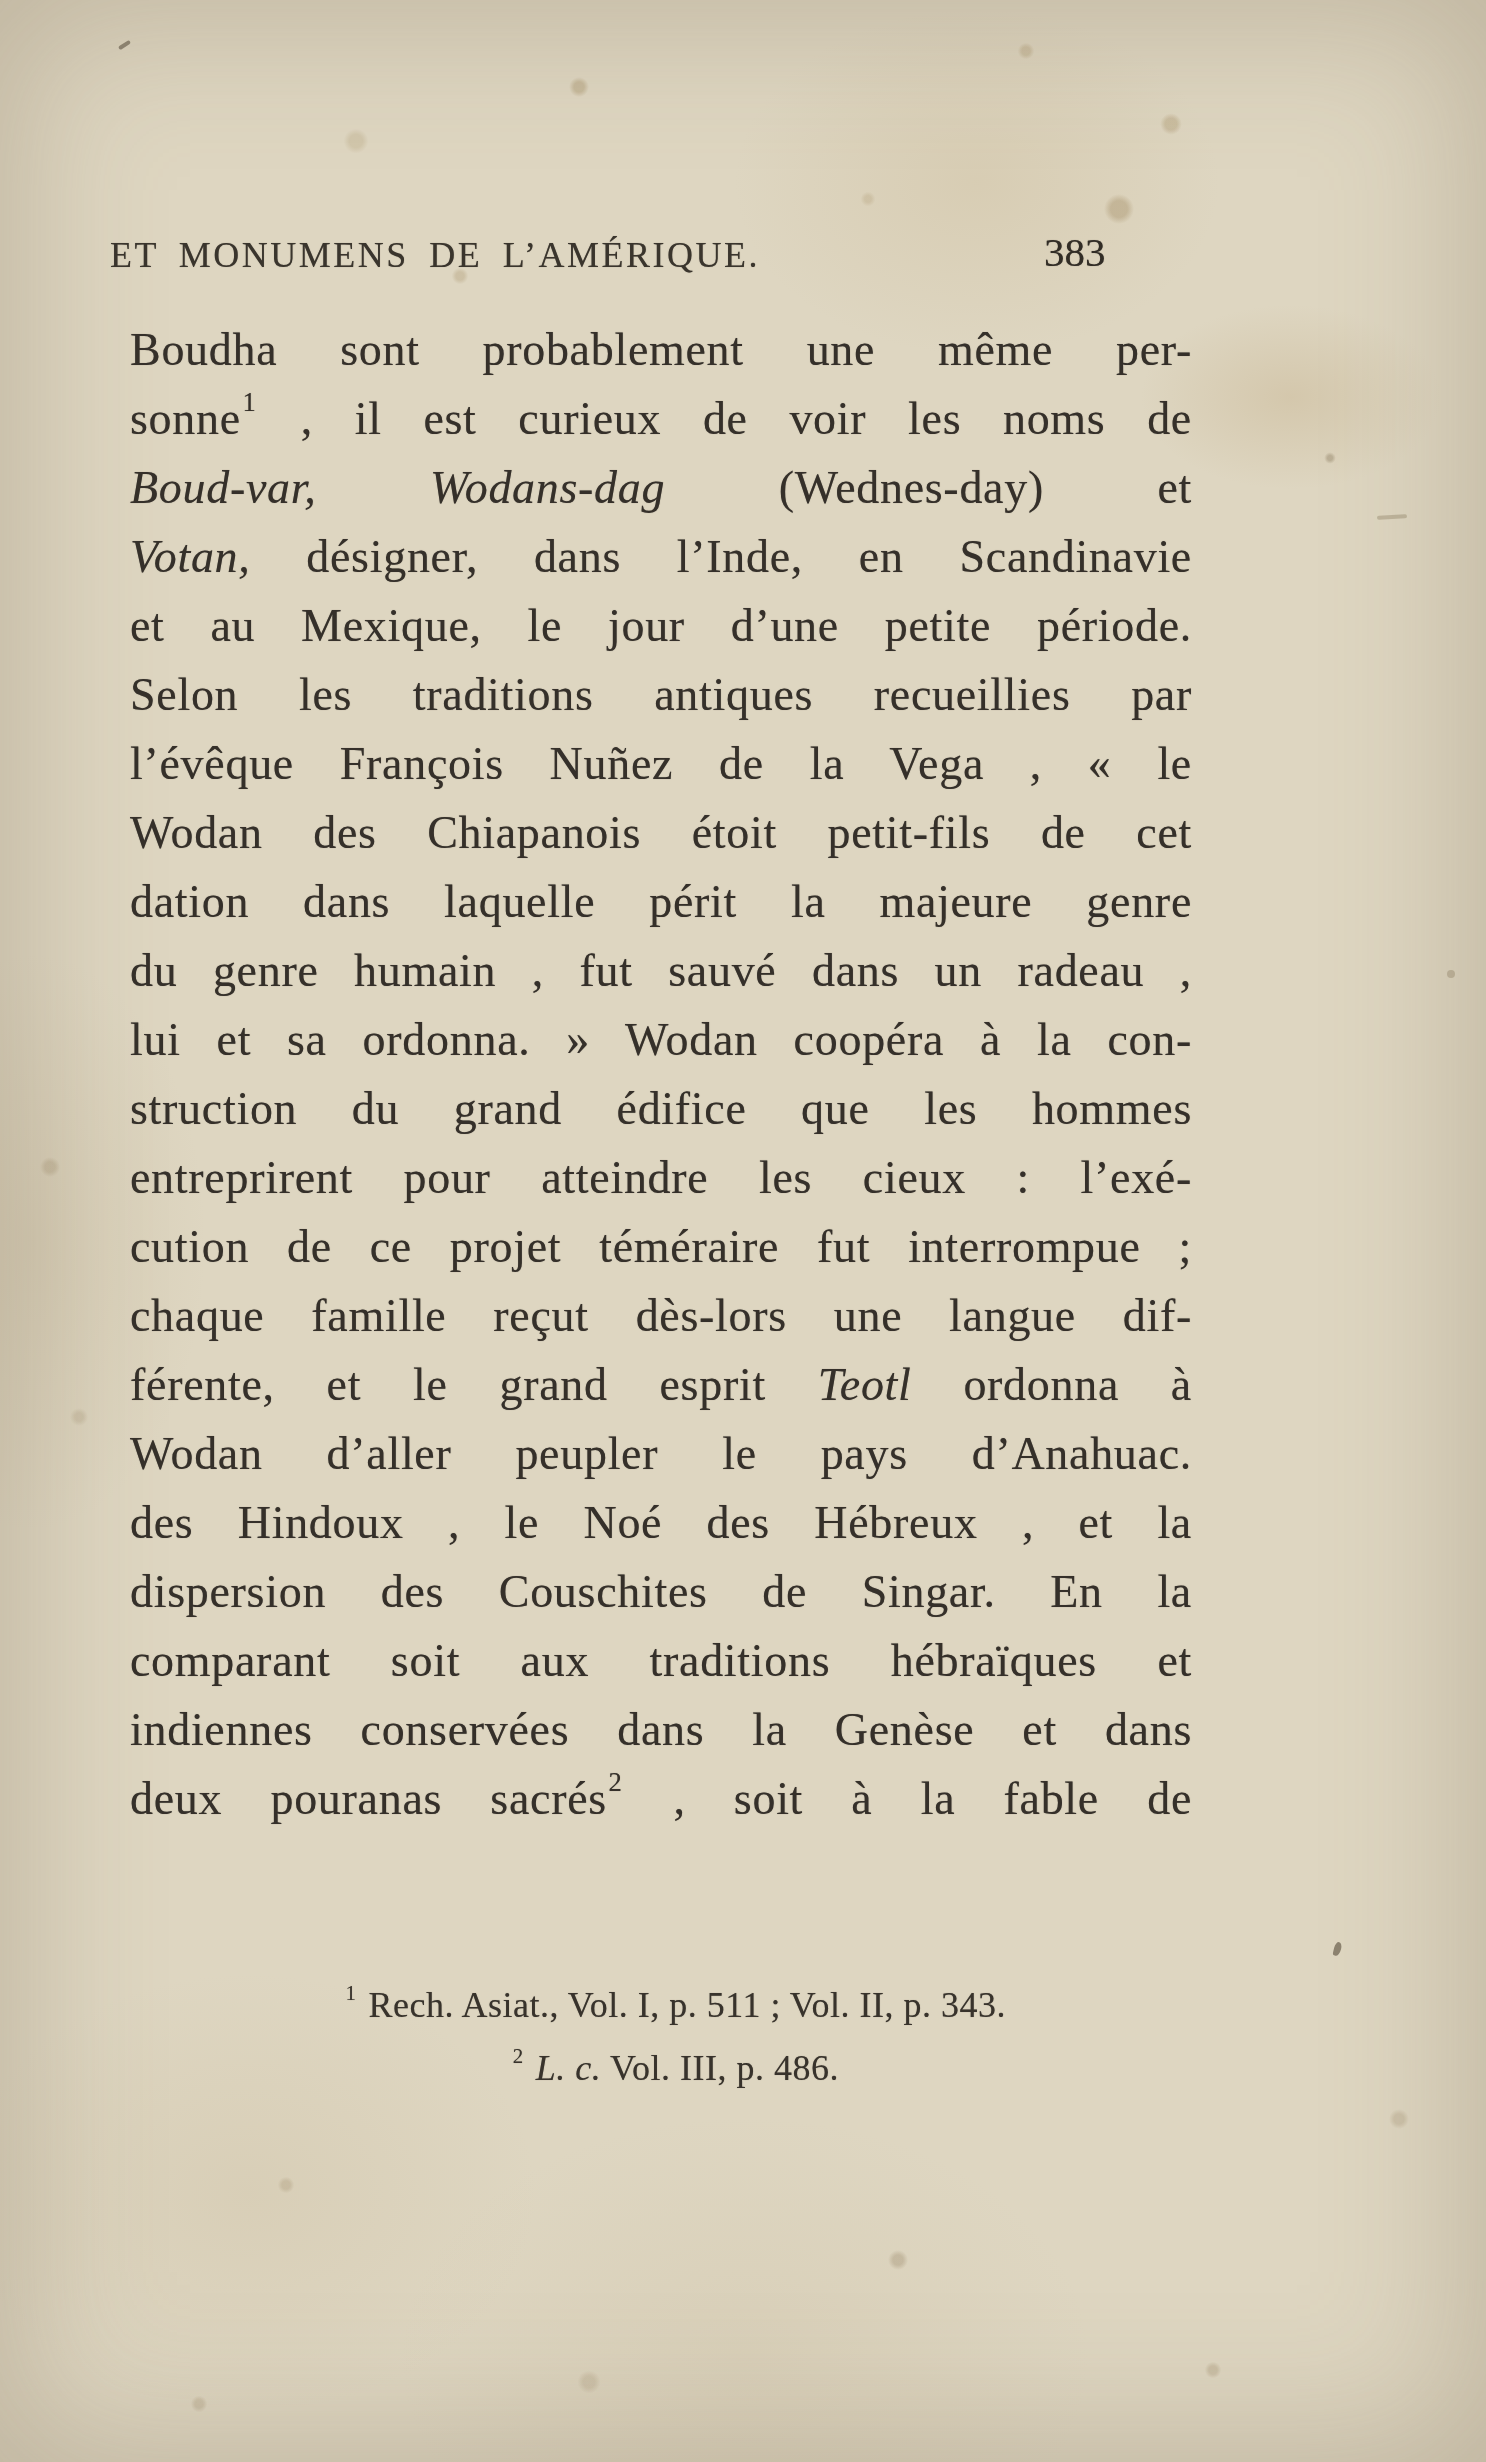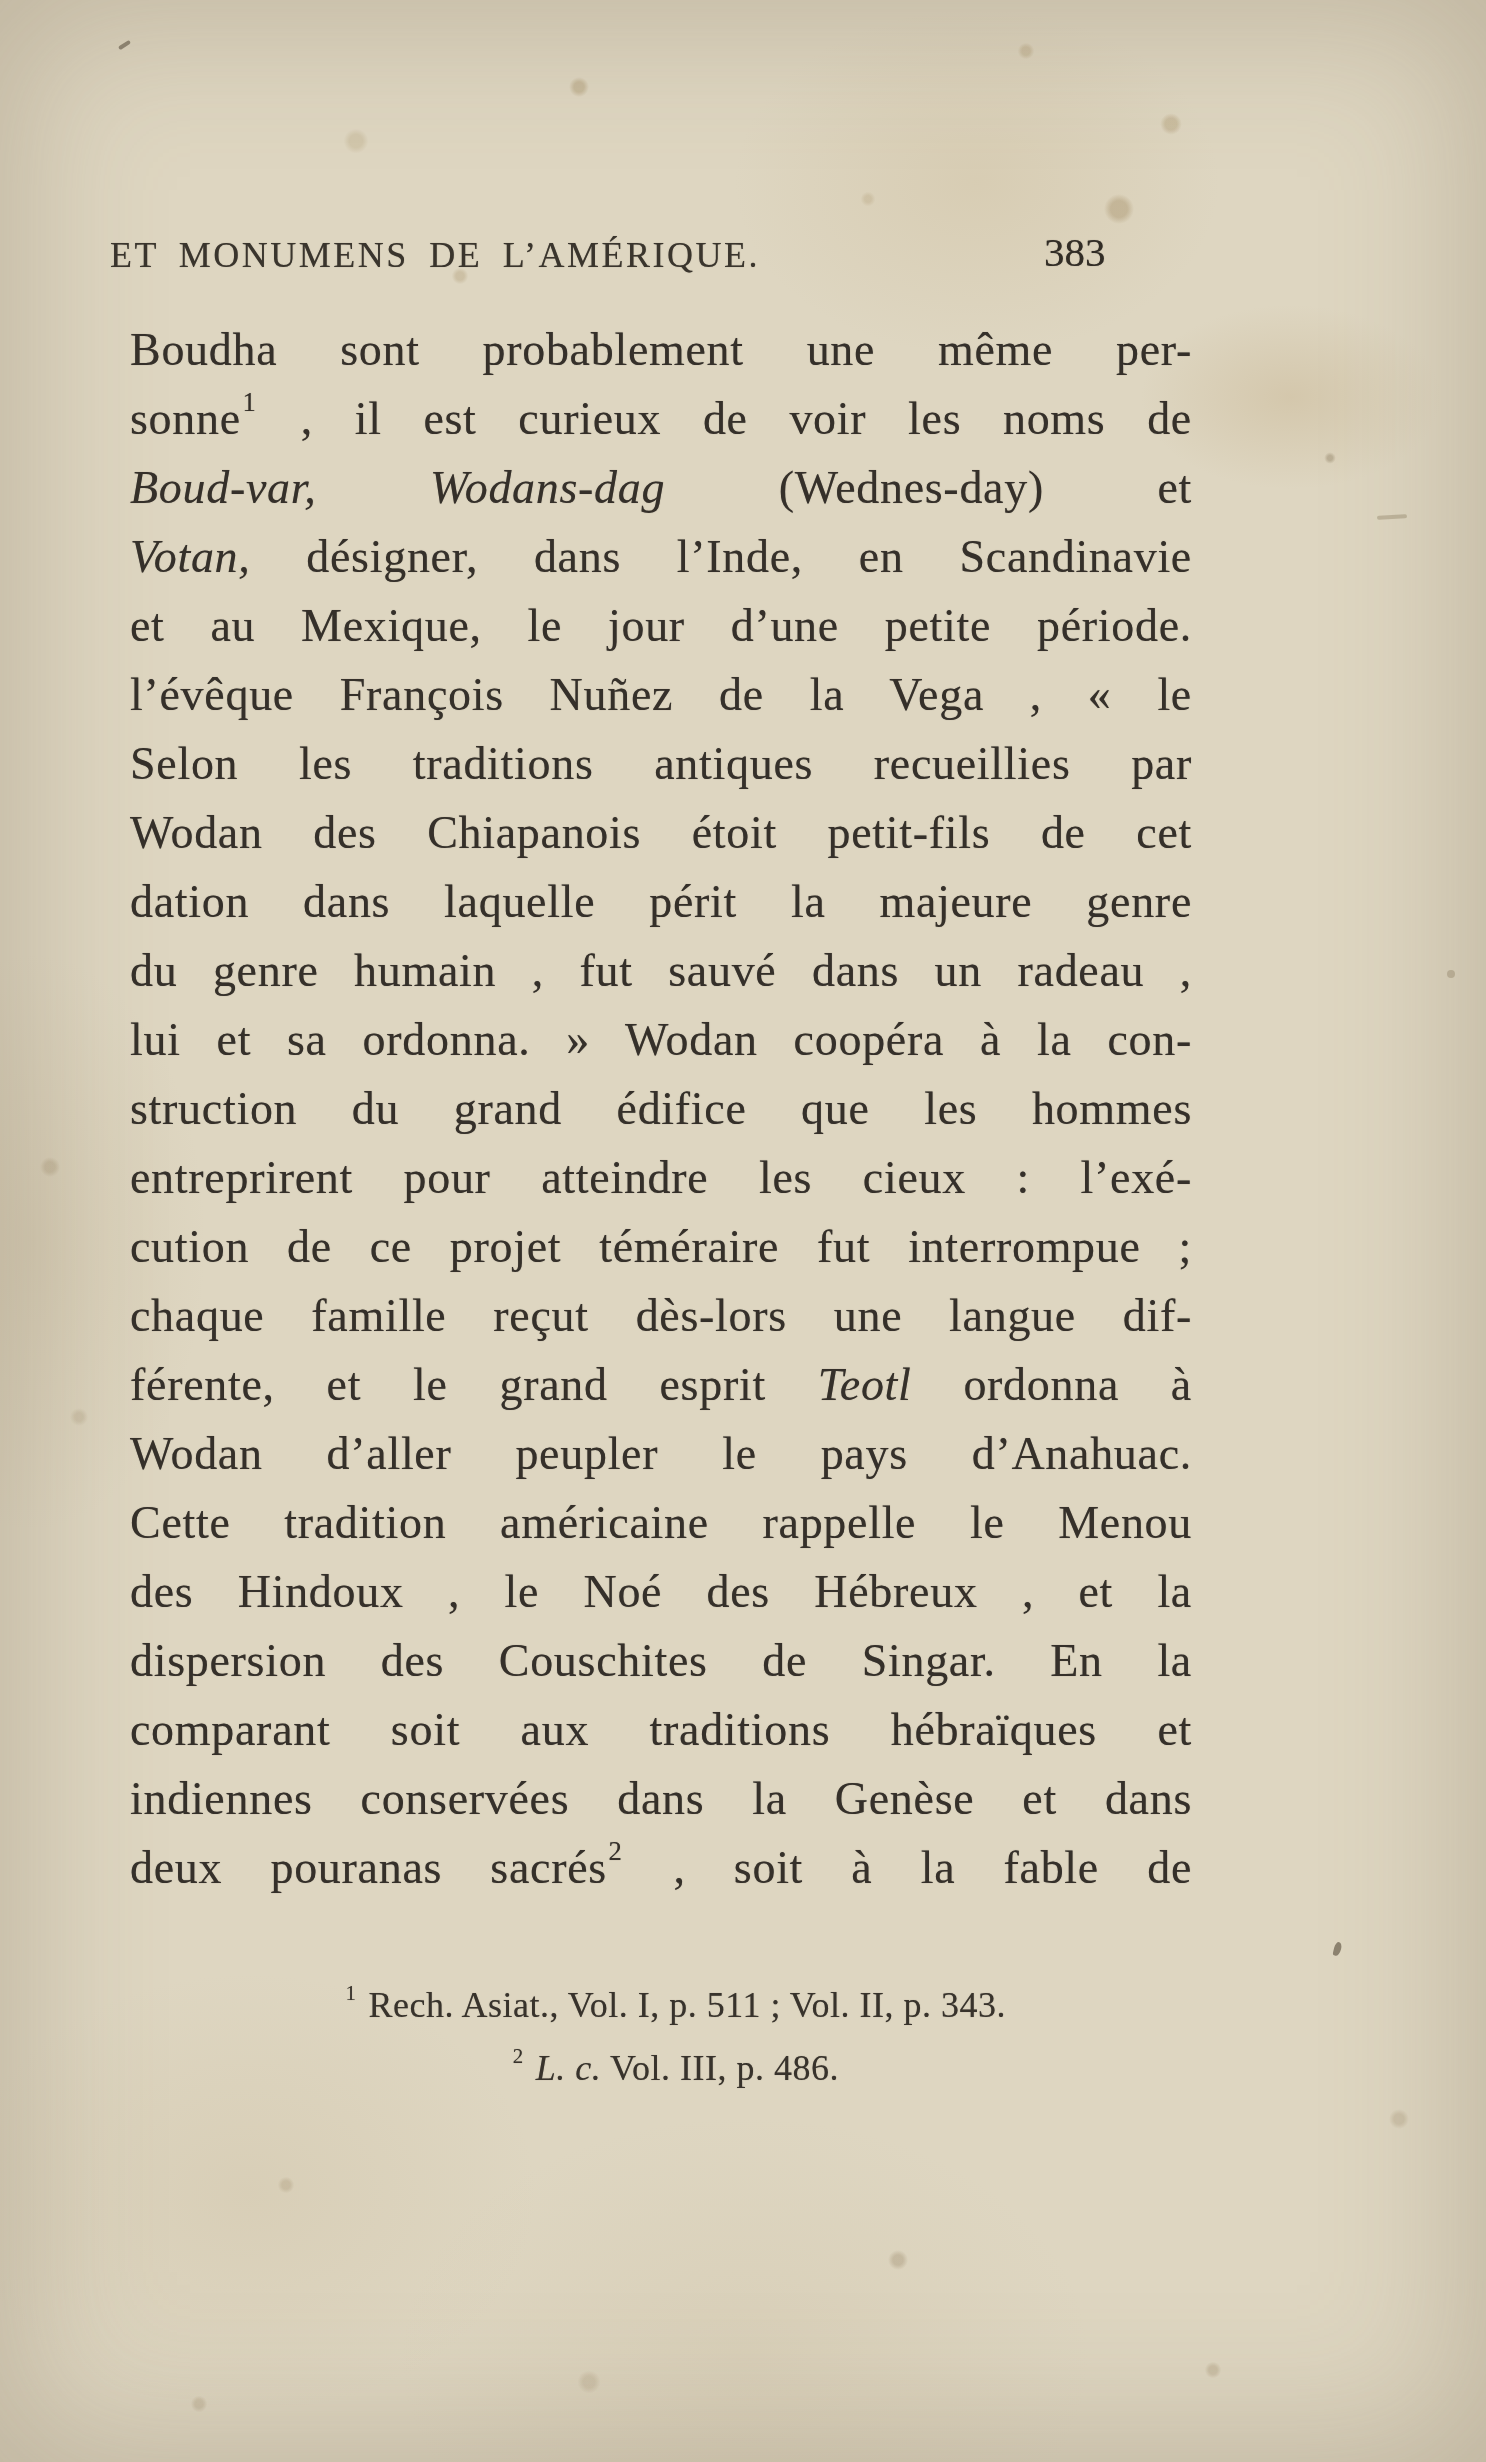--- a/index.html
+++ b/index.html
@@ -151,33 +151,32 @@
     <span class="header-title">ET MONUMENS DE L’AMÉRIQUE.</span>
     <span class="page-number">383</span>
   </header>
 
   <main class="body-text" id="body-text">
       <div class="line"><span>Boudha sont probablement une même per-</span></div>
       <div class="line"><span>sonne</span><sup>1</sup><span> , il est curieux de voir les noms de</span></div>
       <div class="line"><em>Boud-var, Wodans-dag</em><span> (Wednes-day) et</span></div>
       <div class="line"><em>Votan,</em><span> désigner, dans l’Inde, en Scandinavie</span></div>
       <div class="line"><span>et au Mexique, le jour d’une petite période.</span></div>
+      <div class="line"><span>Selon les traditions antiques recueillies par</span></div>
       <div class="line"><span>l’évêque François Nuñez de la Vega , « le</span></div>
-      <div class="line"><span>Selon les traditions antiques recueillies par</span></div>
       <div class="line"><span>Wodan des Chiapanois étoit petit-fils de cet</span></div>
       <div class="line"><span>dation dans laquelle périt la majeure genre</span></div>
       <div class="line"><span>du genre humain , fut sauvé dans un radeau ,</span></div>
       <div class="line"><span>lui et sa ordonna. » Wodan coopéra à la con-</span></div>
       <div class="line"><span>struction du grand édifice que les hommes</span></div>
       <div class="line"><span>entreprirent pour atteindre les cieux : l’exé-</span></div>
       <div class="line"><span>cution de ce projet téméraire fut interrompue ;</span></div>
       <div class="line"><span>chaque famille reçut dès-lors une langue dif-</span></div>
       <div class="line"><span>férente, et le grand esprit </span><em>Teotl</em><span> ordonna à</span></div>
       <div class="line"><span>Wodan d’aller peupler le pays d’Anahuac.</span></div>
-      <div class="line"><span>Cette tradition américaine rappelle le Menou</span></div>
       <div class="line"><span>des Hindoux , le Noé des Hébreux , et la</span></div>
       <div class="line"><span>dispersion des Couschites de Singar. En la</span></div>
       <div class="line"><span>comparant soit aux traditions hébraïques et</span></div>
       <div class="line"><span>indiennes conservées dans la Genèse et dans</span></div>
       <div class="line"><span>deux pouranas sacrés</span><sup>2</sup><span> , soit à la fable de</span></div>
     </main>
 
   <section class="footnotes" id="footnotes">
       <div class="footnote"><sup>1</sup><span> Rech. Asiat., Vol. I, p. 511 ; Vol. II, p. 343.</span></div>
       <div class="footnote"><sup>2</sup><span> </span><em>L. c.</em><span> Vol. III, p. 486.</span></div>

